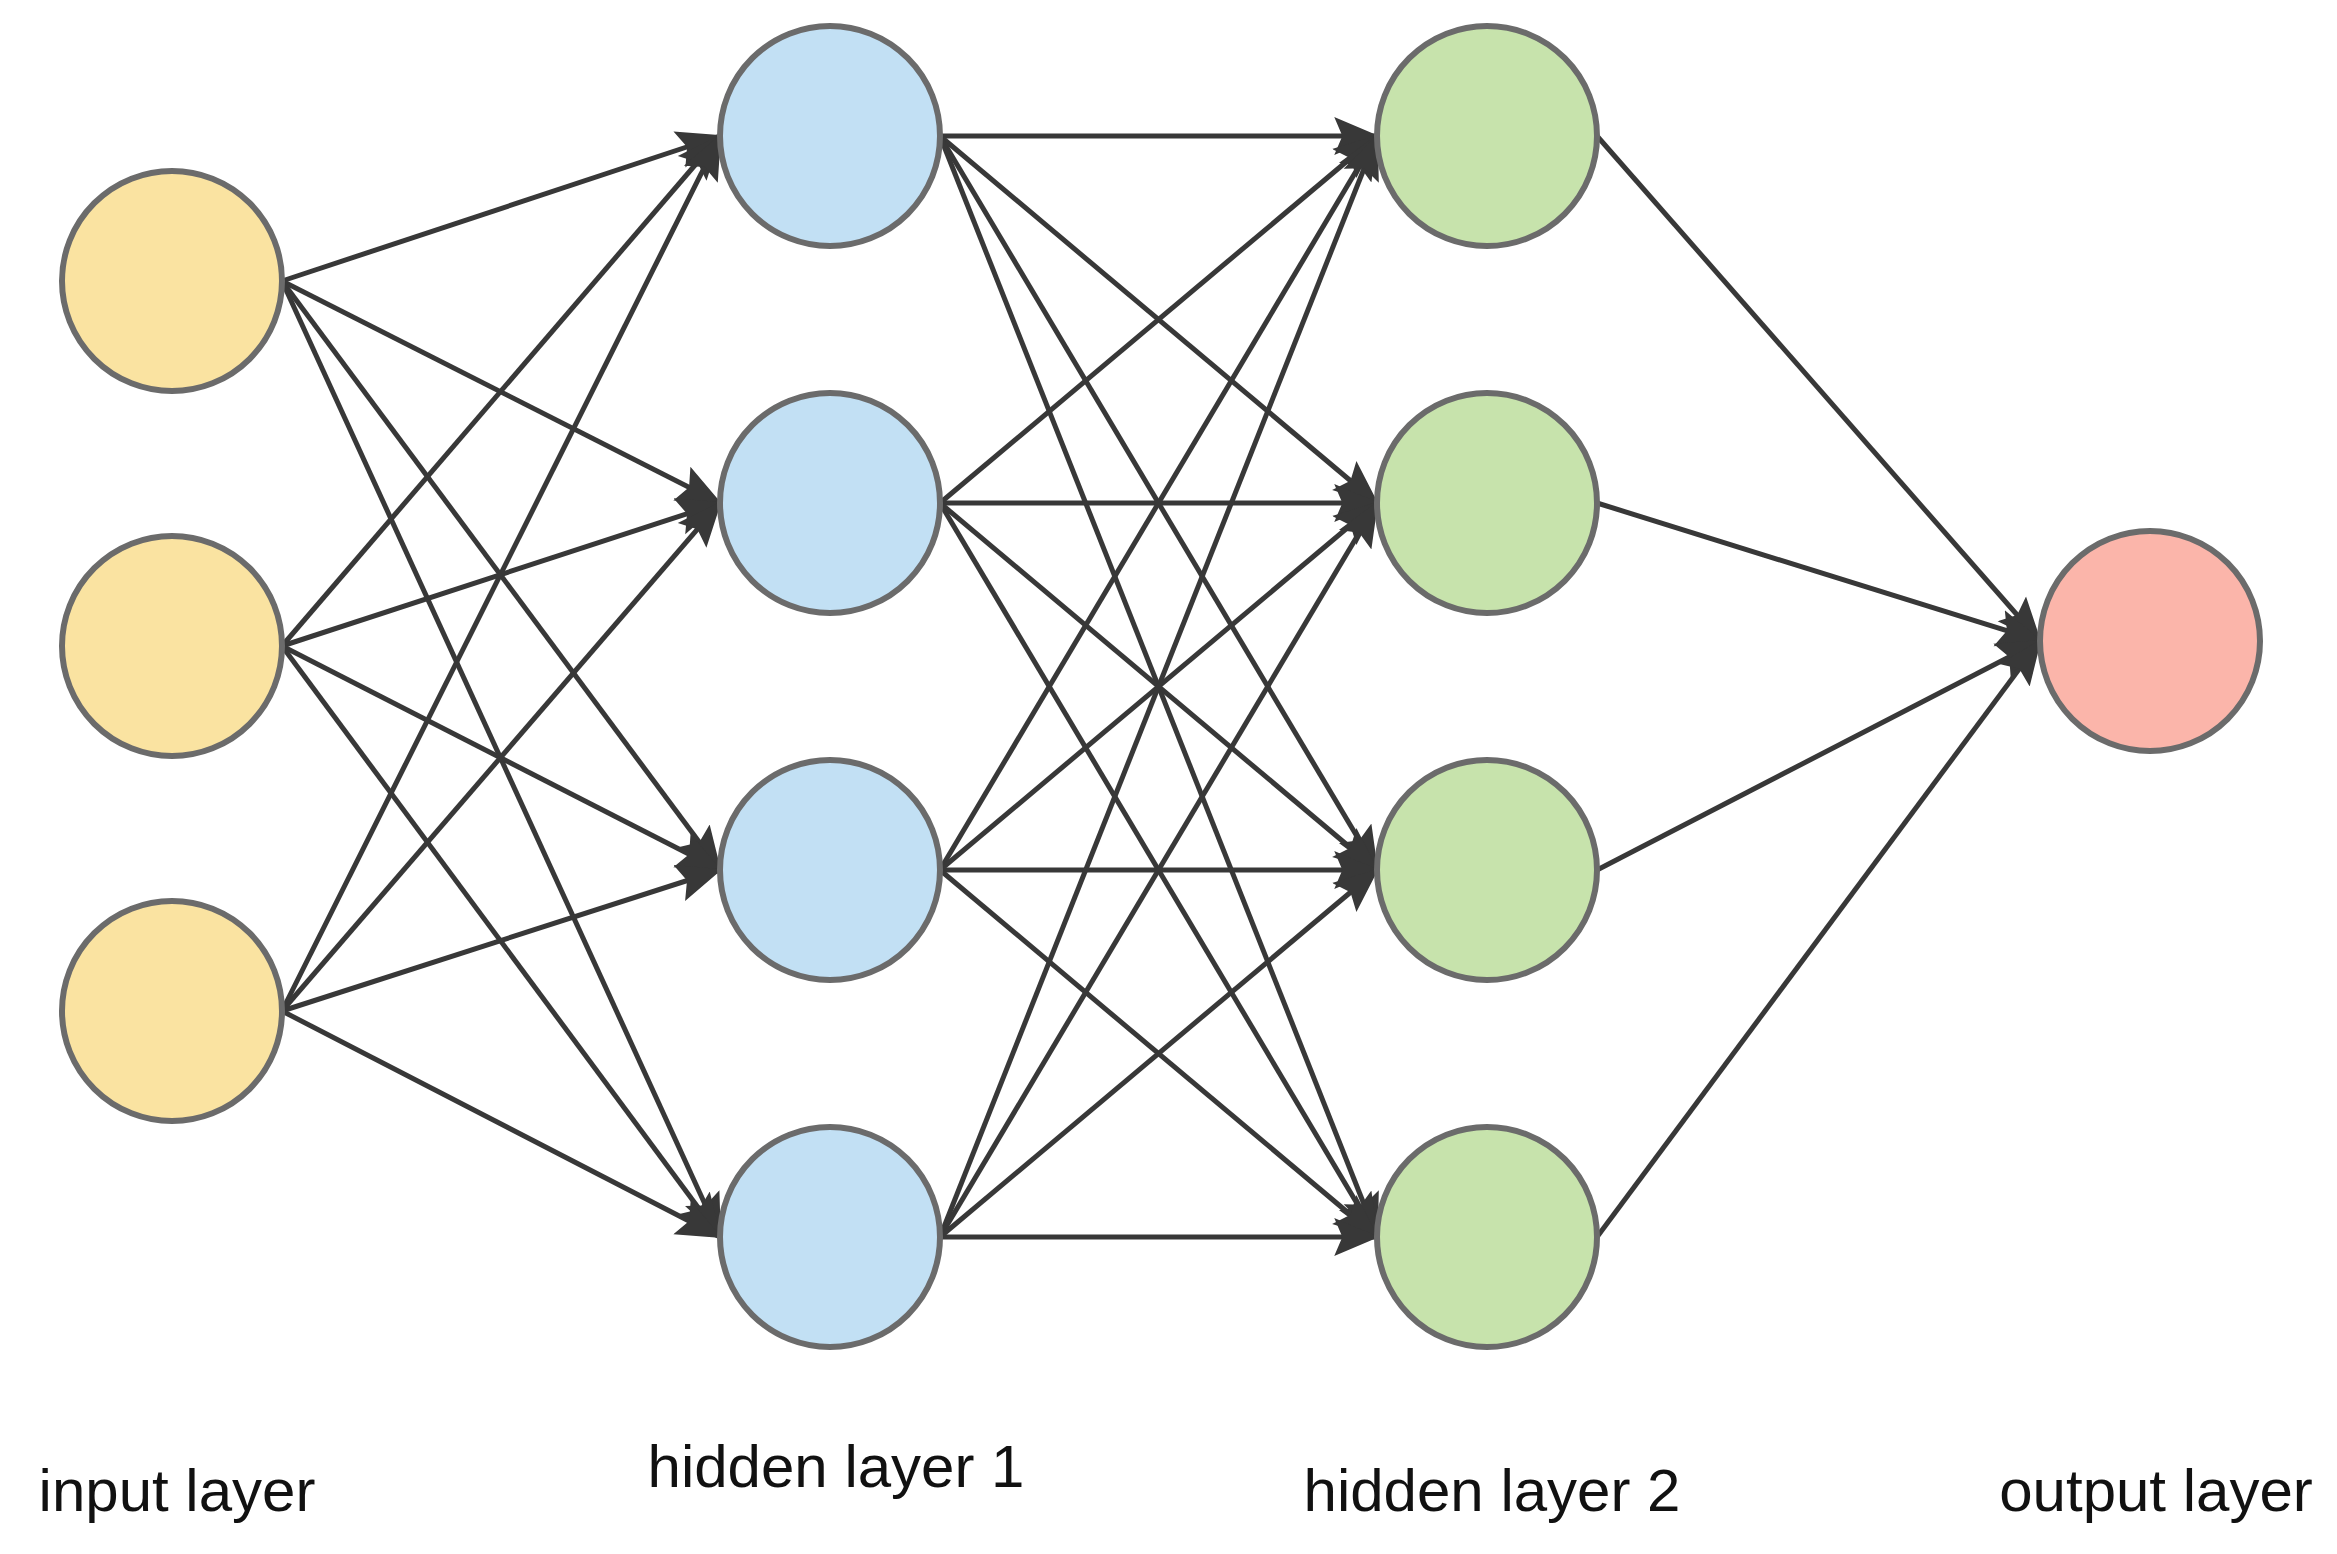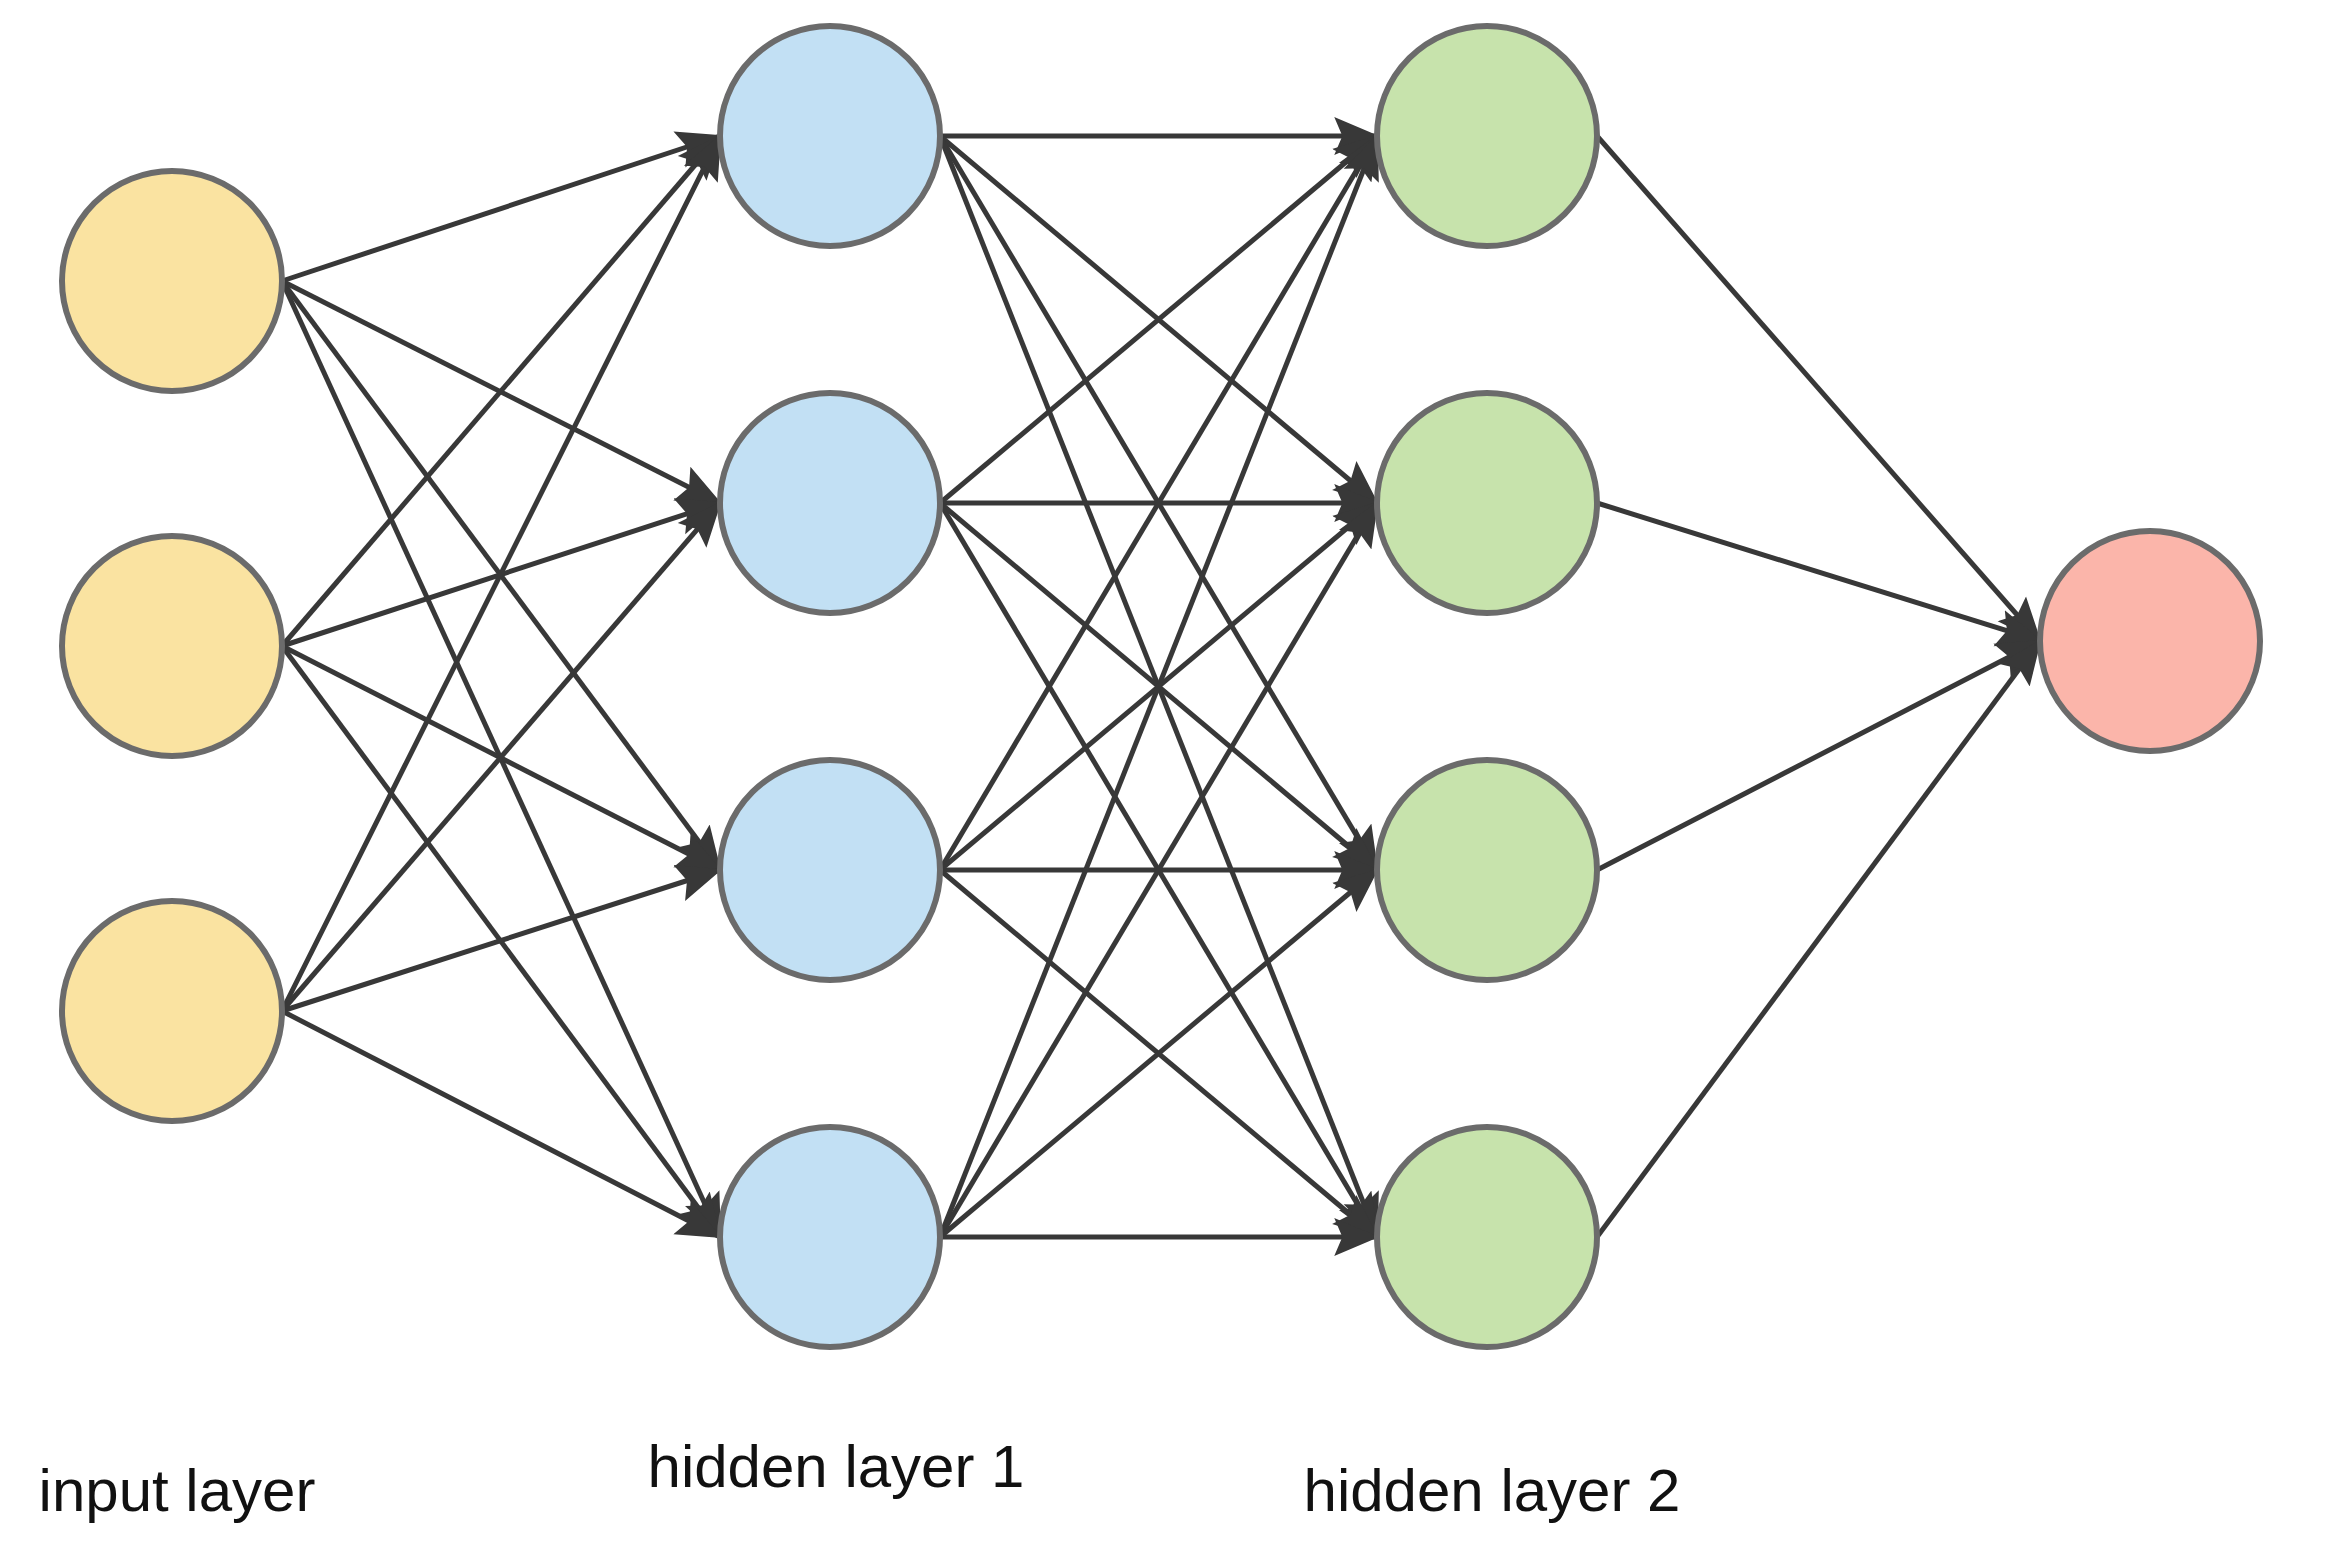--- a/index.html
+++ b/index.html
@@ -98,14 +98,15 @@
         <circle cx="1487" cy="503" r="110" fill="#c7e3ac" class="node"></circle>
         <circle cx="1487" cy="870" r="110" fill="#c7e3ac" class="node"></circle>
         <circle cx="1487" cy="1237" r="110" fill="#c7e3ac" class="node"></circle>
         <circle cx="2150" cy="641" r="110" fill="#fbb5aa" class="node"></circle>
       </g>
   </svg>
 
   <div class="layer-label" style="left: 177px; top: 1458px;">input layer</div>
   <div class="layer-label" style="left: 836px; top: 1434px;">hidden layer 1</div>
   <div class="layer-label" style="left: 1492px; top: 1458px;">hidden layer 2</div>
+  <div class="layer-label" style="left: 2156px; top: 1458px;">output layer</div>
 
 </div>
 
 </body></html>

